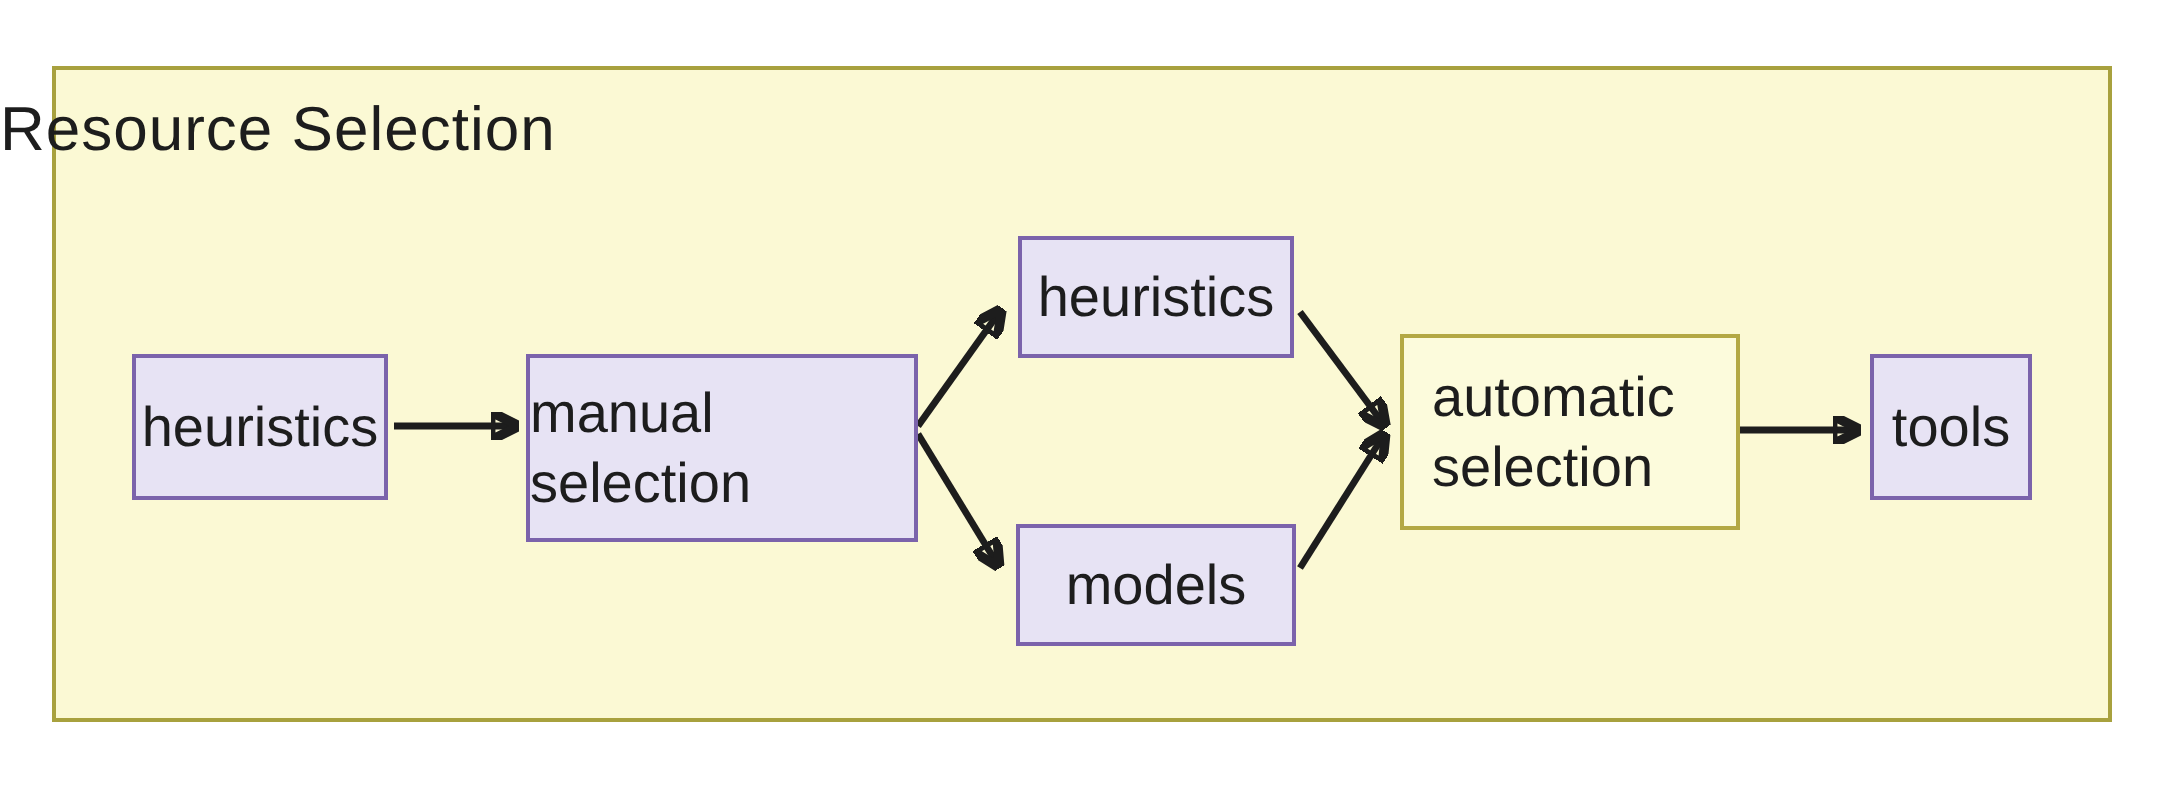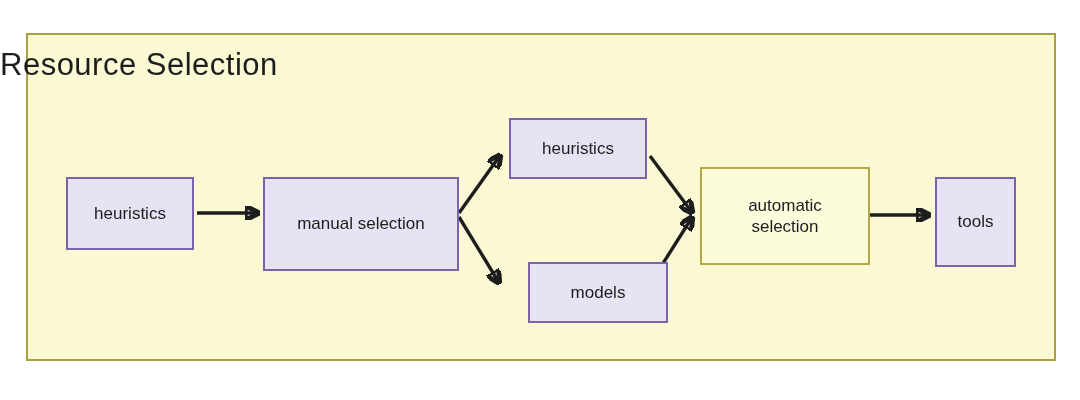--- a/index.html
+++ b/index.html
@@ -43,37 +43,37 @@
     font-size: 31px;
     font-weight: 400;
     letter-spacing: 0.5px;
     color: var(--text);
   }
   .node {
     position: absolute;
     display: flex;
     align-items: center;
     justify-content: center;
-    text-align: center;
+    text-align: left;
     background: var(--node-fill);
     border: 2px solid var(--node-border);
-    font-size: 17px;
+    font-size: 28px;
     line-height: 1.25;
     color: var(--text);
   }
   .node.highlight {
     background: var(--highlight-fill);
     border-color: var(--highlight-border);
   }
   #node-resources           { left: 66px;  top: 177px; width: 128px; height: 73px; }
   #node-manual-selection    { left: 263px; top: 177px; width: 196px; height: 94px; }
   #node-heuristics          { left: 509px; top: 118px; width: 138px; height: 61px; }
-  #node-models              { left: 508px; top: 262px; width: 140px; height: 61px; margin-left: 20px; }
+  #node-models              { left: 508px; top: 262px; width: 140px; height: 61px; }
   #node-automatic-selection { left: 700px; top: 167px; width: 170px; height: 98px; padding: 0 14px; }
-  #node-tools               { left: 935px; top: 177px; width: 81px;  height: 90px; }
+  #node-tools               { left: 935px; top: 177px; width: 81px;  height: 73px; }
   .edges {
     position: absolute;
     left: 0; top: 0;
     width: 1080px;
     height: 400px;
     pointer-events: none;
   }
   .edges path { stroke: var(--arrow); stroke-width: 3.4; fill: none; }
 </style>
 </head>

